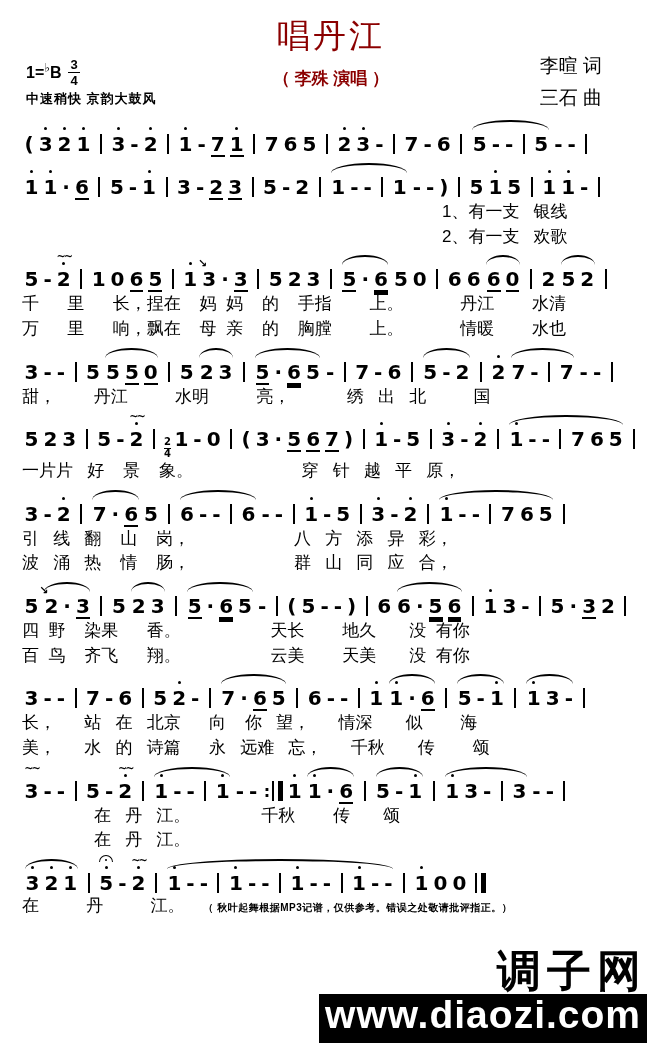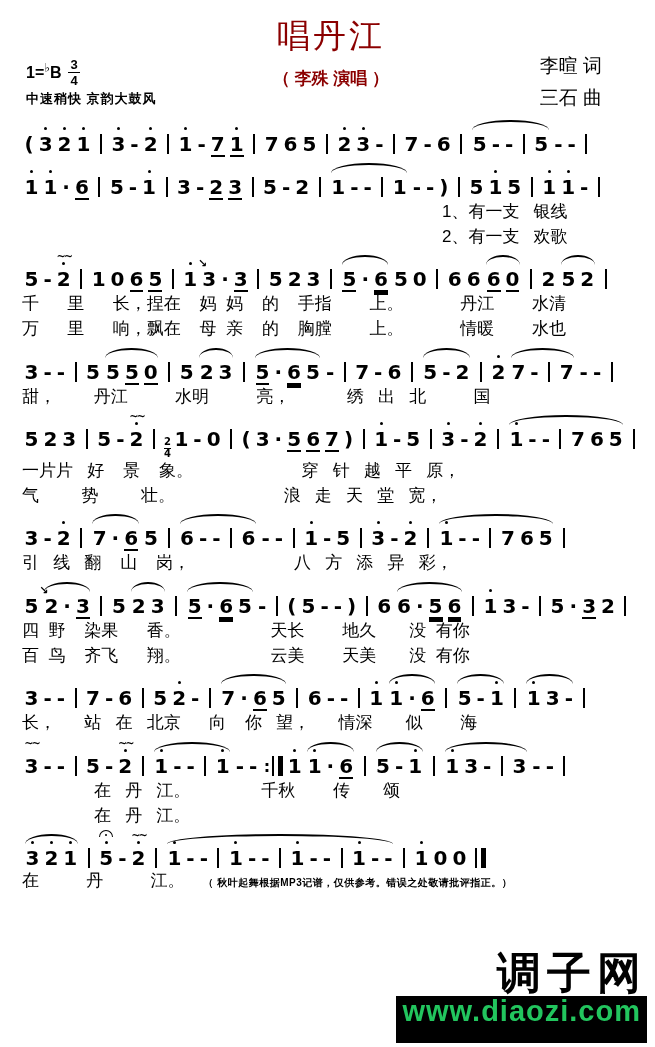--- a/index.html
+++ b/index.html
@@ -46,22 +46,22 @@
   .rdots{display:inline-block;font-size:16px;vertical-align:1px;margin:0 1px 0 4px;}
   .repeat .finalbar{margin-left:1px;}
 
   
   .lyrics{font-size:17px;line-height:1.45;white-space:pre;font-weight:normal;}
   .srcnote{font-size:10px;font-weight:bold;letter-spacing:0.5px;}
 
   
   .sitebox{position:absolute;right:8px;bottom:4px;text-align:right;}
   .sitename{font-size:44px;font-weight:bold;letter-spacing:6px;line-height:1.05;}
-  .siteurl{display:inline-block;background:#000;color:#22c55e;font-size:29px;font-weight:bold;
-        padding:1px 6px 17px;letter-spacing:1px;line-height:1;}
+  .siteurl{display:inline-block;background:#000;color:#ffffff;font-size:39px;font-weight:bold;
+        padding:1px 6px 9px;letter-spacing:1px;line-height:1;}
 </style>
 </head>
 <body>
 
 <div class="page">
   <div class="hdr">
     <h1 class="title redtext" style="color: rgb(139, 0, 0);">唱丹江</h1>
     <div class="subtitle redtext" style="color: rgb(139, 0, 0);">（ 李殊 演唱 ）</div>
     <div class="credits">
       <div>李暄  词</div>
@@ -96,34 +96,35 @@
       <div class="system">
         <div class="notes"><span class="tk"><span class="t">3</span></span><span class="dash">-</span><span class="dash">-</span><span class="bar"></span><span class="tk"><span class="t">5</span></span><span class="slur"><span class="tk"><span class="t">5</span></span><span class="tk"><span class="t u1">5</span></span><span class="tk"><span class="t u1">0</span></span></span><span class="bar"></span><span class="tk"><span class="t">5</span></span><span class="slur"><span class="tk"><span class="t">2</span></span><span class="tk"><span class="t">3</span></span></span><span class="bar"></span><span class="slur"><span class="tk"><span class="t u1">5</span></span><span class="ndot">·</span><span class="tk"><span class="t u2">6</span></span><span class="tk"><span class="t">5</span></span></span><span class="dash">-</span><span class="bar"></span><span class="tk"><span class="t">7</span></span><span class="dash">-</span><span class="tk"><span class="t">6</span></span><span class="bar"></span><span class="slur"><span class="tk"><span class="t">5</span></span><span class="dash">-</span><span class="tk"><span class="t">2</span></span></span><span class="bar"></span><span class="tk"><span class="t">2</span><span class="oct"></span></span><span class="slur"><span class="tk"><span class="t">7</span></span><span class="dash">-</span><span class="bar"></span><span class="tk"><span class="t">7</span></span></span><span class="dash">-</span><span class="dash">-</span><span class="bar"></span></div>
         <div class="lyrics">甜，        丹江          水明          亮，            绣   出   北          国</div>
       </div>
       <div class="system">
         <div class="notes"><span class="tk"><span class="t">5</span></span><span class="tk"><span class="t">2</span></span><span class="tk"><span class="t">3</span></span><span class="bar"></span><span class="tk"><span class="t">5</span></span><span class="dash">-</span><span class="tk"><span class="t">2</span><span class="oct"></span><span class="trem">~~</span></span><span class="bar"></span><span class="meter">
             <span class="mn">2</span>
             <span class="md">4</span>
           </span><span class="tk"><span class="t">1</span></span><span class="dash">-</span><span class="tk"><span class="t">0</span></span><span class="bar"></span><span class="paren">(</span><span class="tk"><span class="t">3</span></span><span class="ndot">·</span><span class="tk"><span class="t u1">5</span></span><span class="tk"><span class="t u1">6</span></span><span class="tk"><span class="t u1">7</span></span><span class="paren">)</span><span class="bar"></span><span class="tk"><span class="t">1</span><span class="oct"></span></span><span class="dash">-</span><span class="tk"><span class="t">5</span></span><span class="bar"></span><span class="tk"><span class="t">3</span><span class="oct"></span></span><span class="dash">-</span><span class="tk"><span class="t">2</span><span class="oct"></span></span><span class="bar"></span><span class="slur"><span class="tk"><span class="t">1</span><span class="oct"></span></span><span class="dash">-</span><span class="dash">-</span><span class="bar"></span><span class="tk"><span class="t">7</span></span><span class="tk"><span class="t">6</span></span><span class="tk"><span class="t">5</span></span></span><span class="bar"></span></div>
         <div class="lyrics">一片片   好    景    象。                       穿   针   越   平   原，</div>
-        <div class="lyrics">气         势         壮。                       浪   走   天   堂   宽，</div>
       </div>
       <div class="system">
         <div class="notes"><span class="tk"><span class="t">3</span></span><span class="dash">-</span><span class="tk"><span class="t">2</span><span class="oct"></span></span><span class="bar"></span><span class="slur"><span class="tk"><span class="t">7</span></span><span class="ndot">·</span><span class="tk"><span class="t u1">6</span></span></span><span class="tk"><span class="t">5</span></span><span class="bar"></span><span class="slur"><span class="tk"><span class="t">6</span></span><span class="dash">-</span><span class="dash">-</span><span class="bar"></span><span class="tk"><span class="t">6</span></span></span><span class="dash">-</span><span class="dash">-</span><span class="bar"></span><span class="tk"><span class="t">1</span><span class="oct"></span></span><span class="dash">-</span><span class="tk"><span class="t">5</span></span><span class="bar"></span><span class="tk"><span class="t">3</span><span class="oct"></span></span><span class="dash">-</span><span class="tk"><span class="t">2</span><span class="oct"></span></span><span class="bar"></span><span class="slur"><span class="tk"><span class="t">1</span><span class="oct"></span></span><span class="dash">-</span><span class="dash">-</span><span class="bar"></span><span class="tk"><span class="t">7</span></span><span class="tk"><span class="t">6</span></span><span class="tk"><span class="t">5</span></span></span><span class="bar"></span></div>
         <div class="lyrics">引   线   翻    山    岗，                      八   方   添   异   彩，</div>
+        <div class="lyrics">波   涌   热    情    肠，                      群   山   同   应   合，</div>
       </div>
       <div class="system">
         <div class="notes"><span class="tk"><span class="t">5</span><span class="grace">↘</span></span><span class="slur"><span class="tk"><span class="t">2</span></span><span class="ndot">·</span><span class="tk"><span class="t u1">3</span></span></span><span class="bar"></span><span class="tk"><span class="t">5</span></span><span class="slur"><span class="tk"><span class="t">2</span></span><span class="tk"><span class="t">3</span></span></span><span class="bar"></span><span class="slur"><span class="tk"><span class="t u1">5</span></span><span class="ndot">·</span><span class="tk"><span class="t u2">6</span></span><span class="tk"><span class="t">5</span></span></span><span class="dash">-</span><span class="bar"></span><span class="paren">(</span><span class="tk"><span class="t">5</span></span><span class="dash">-</span><span class="dash">-</span><span class="paren">)</span><span class="bar"></span><span class="tk"><span class="t">6</span></span><span class="slur"><span class="tk"><span class="t">6</span></span><span class="ndot">·</span><span class="tk"><span class="t u2">5</span></span><span class="tk"><span class="t u2">6</span></span></span><span class="bar"></span><span class="tk"><span class="t">1</span><span class="oct"></span></span><span class="tk"><span class="t">3</span></span><span class="dash">-</span><span class="bar"></span><span class="tk"><span class="t">5</span></span><span class="ndot">·</span><span class="tk"><span class="t u1">3</span></span><span class="tk"><span class="t">2</span></span><span class="bar"></span></div>
         <div class="lyrics">四  野    染果      香。                   天长        地久       没  有你</div>
         <div class="lyrics">百  鸟    齐飞      翔。                   云美        天美       没  有你</div>
       </div>
       <div class="system">
         <div class="notes"><span class="tk"><span class="t">3</span></span><span class="dash">-</span><span class="dash">-</span><span class="bar"></span><span class="tk"><span class="t">7</span></span><span class="dash">-</span><span class="tk"><span class="t">6</span></span><span class="bar"></span><span class="tk"><span class="t">5</span></span><span class="tk"><span class="t">2</span><span class="oct"></span></span><span class="dash">-</span><span class="bar"></span><span class="slur"><span class="tk"><span class="t">7</span></span><span class="ndot">·</span><span class="tk"><span class="t u1">6</span></span><span class="tk"><span class="t">5</span></span></span><span class="bar"></span><span class="tk"><span class="t">6</span></span><span class="dash">-</span><span class="dash">-</span><span class="bar"></span><span class="tk"><span class="t">1</span><span class="oct"></span></span><span class="slur"><span class="tk"><span class="t">1</span><span class="oct"></span></span><span class="ndot">·</span><span class="tk"><span class="t u1">6</span></span></span><span class="bar"></span><span class="slur"><span class="tk"><span class="t">5</span></span><span class="dash">-</span><span class="tk"><span class="t">1</span><span class="oct"></span></span></span><span class="bar"></span><span class="slur"><span class="tk"><span class="t">1</span><span class="oct"></span></span><span class="tk"><span class="t">3</span></span><span class="dash">-</span></span><span class="bar"></span></div>
         <div class="lyrics">长，      站   在   北京      向    你   望，      情深       似        海</div>
+        <div class="lyrics">美，      水   的   诗篇      永   远难   忘，      千秋       传        颂</div>
       </div>
       <div class="system">
         <div class="notes"><span class="tk"><span class="t">3</span><span class="trem">~~</span></span><span class="dash">-</span><span class="dash">-</span><span class="bar"></span><span class="tk"><span class="t">5</span></span><span class="dash">-</span><span class="tk"><span class="t">2</span><span class="oct"></span><span class="trem">~~</span></span><span class="bar"></span><span class="slur"><span class="tk"><span class="t">1</span><span class="oct"></span></span><span class="dash">-</span><span class="dash">-</span><span class="bar"></span><span class="tk"><span class="t">1</span><span class="oct"></span></span></span><span class="dash">-</span><span class="dash">-</span><span class="repeat"><span class="rdots">:</span><span class="finalbar"></span></span><span class="tk"><span class="t">1</span><span class="oct"></span></span><span class="slur"><span class="tk"><span class="t">1</span><span class="oct"></span></span><span class="ndot">·</span><span class="tk"><span class="t u1">6</span></span></span><span class="bar"></span><span class="slur"><span class="tk"><span class="t">5</span></span><span class="dash">-</span><span class="tk"><span class="t">1</span><span class="oct"></span></span></span><span class="bar"></span><span class="slur"><span class="tk"><span class="t">1</span><span class="oct"></span></span><span class="tk"><span class="t">3</span></span><span class="dash">-</span><span class="bar"></span><span class="tk"><span class="t">3</span></span></span><span class="dash">-</span><span class="dash">-</span><span class="bar"></span></div>
         <div class="lyrics" style="padding-left: 72px;">在   丹   江。               千秋        传       颂</div>
         <div class="lyrics" style="padding-left: 72px;">在   丹   江。</div>
       </div>
       <div class="system">
         <div class="notes"><span class="slur"><span class="tk"><span class="t">3</span><span class="oct"></span></span><span class="tk"><span class="t">2</span><span class="oct"></span></span><span class="tk"><span class="t">1</span><span class="oct"></span></span></span><span class="bar"></span><span class="tk"><span class="t">5</span><span class="oct"></span><span class="ferm"></span></span><span class="dash">-</span><span class="tk"><span class="t">2</span><span class="oct"></span><span class="trem">~~</span></span><span class="bar"></span><span class="slur"><span class="tk"><span class="t">1</span><span class="oct"></span></span><span class="dash">-</span><span class="dash">-</span><span class="bar"></span><span class="tk"><span class="t">1</span><span class="oct"></span></span><span class="dash">-</span><span class="dash">-</span><span class="bar"></span><span class="tk"><span class="t">1</span><span class="oct"></span></span><span class="dash">-</span><span class="dash">-</span><span class="bar"></span><span class="tk"><span class="t">1</span><span class="oct"></span></span><span class="dash">-</span><span class="dash">-</span></span><span class="bar"></span><span class="tk"><span class="t">1</span><span class="oct"></span></span><span class="tk"><span class="t">0</span></span><span class="tk"><span class="t">0</span></span><span class="finalbar"></span></div>
         <div class="lyrics">在          丹          江。    <span class="srcnote">（ 秋叶起舞根据MP3记谱，仅供参考。错误之处敬请批评指正。）</span></div>
       </div>

